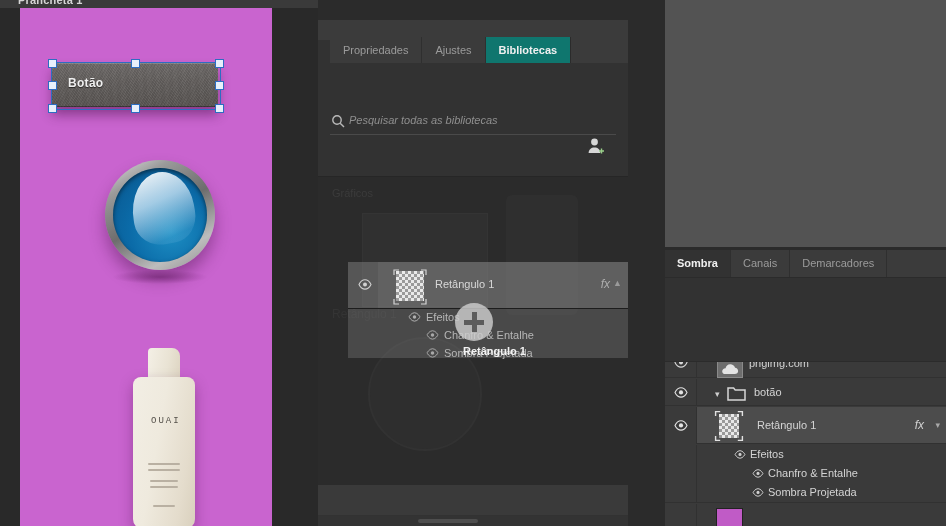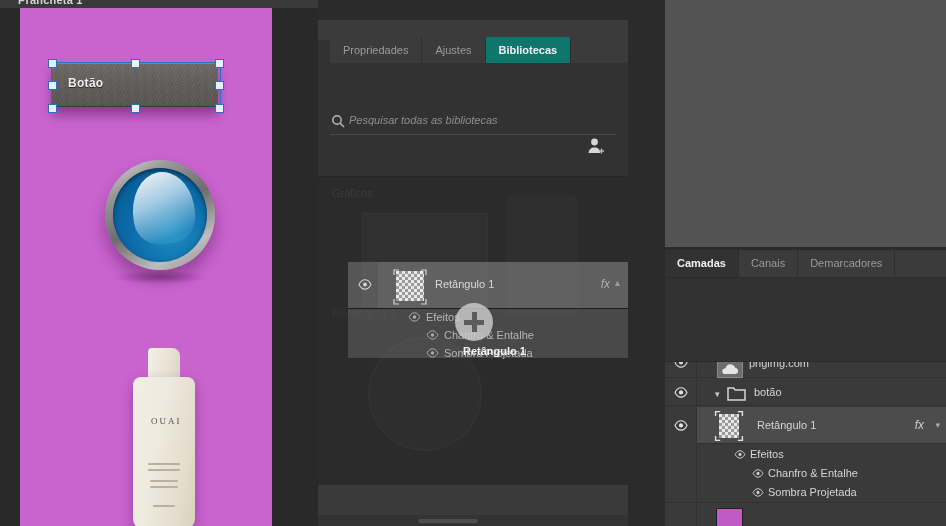--- a/index.html
+++ b/index.html
@@ -50,21 +50,21 @@
 
   
   #bottle-body{left:113px;top:369px;width:62px;height:152px;
     background:linear-gradient(100deg,#f2eee4 0%,#efeade 40%,#e4dccc 78%,#d9d0bd 100%);
     border-radius:8px 8px 10px 10px;
     box-shadow:0 6px 14px rgba(70,15,70,.35);}
   #bottle-cap{left:128px;top:340px;width:32px;height:32px;
     background:linear-gradient(100deg,#f4f0e6 0%,#e9e3d4 60%,#ddd4c1 100%);
     border-radius:4px 8px 2px 2px;}
   #bottle-name{left:131px;top:408px;font-size:9px;letter-spacing:2px;color:#54504a;
-    font-family:Liberation Serif, serif;}
+    font-family:Liberation Mono, monospace;}
   .bottle-line{background:#b9b0a2;height:2px;border-radius:1px;}
 
   
   #lib-panel{left:318px;top:20px;width:310px;height:506px;background:#323232;}
   #lib-top{left:318px;top:20px;width:310px;height:20px;background:#3b3b3b;}
   #lib-collapse{right:32px;top:23px;color:#9a9a9a;font-size:10px;letter-spacing:-1px;}
   #lib-close{right:12px;top:22px;color:#a5a5a5;font-size:12px;line-height:12px;}
   #lib-tabs{left:330px;top:37px;width:310px;height:26px;background:#3b3b3b;
     border-bottom:1px solid #2b2b2b;}
   .lib-tab{float:left;height:26px;line-height:26px;padding:0 13px;font-size:11px;
@@ -306,21 +306,21 @@
 <div class="abs" id="gap"></div>
 
 <div class="abs" id="color-panel">
   
   
   
 </div>
 
 <div class="abs" id="layers-panel"></div>
 <div class="abs" id="lay-tabs">
-  <div class="lay-tab on">Camadas</div>
+  <div class="lay-tab on">Sombra</div>
   <div class="lay-tab">Canais</div>
   <div class="lay-tab">Demarcadores</div>
 </div>
 
 <div class="abs" id="filter-row">
   
   
   
   
 

